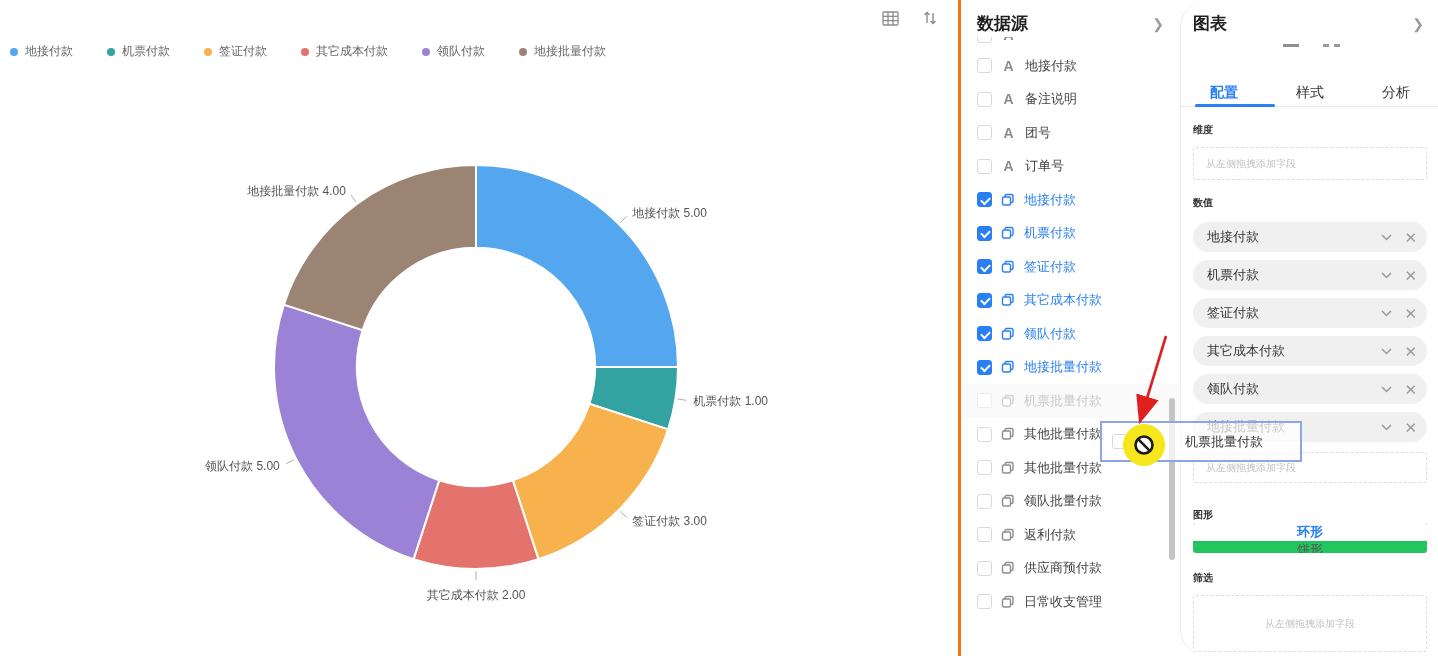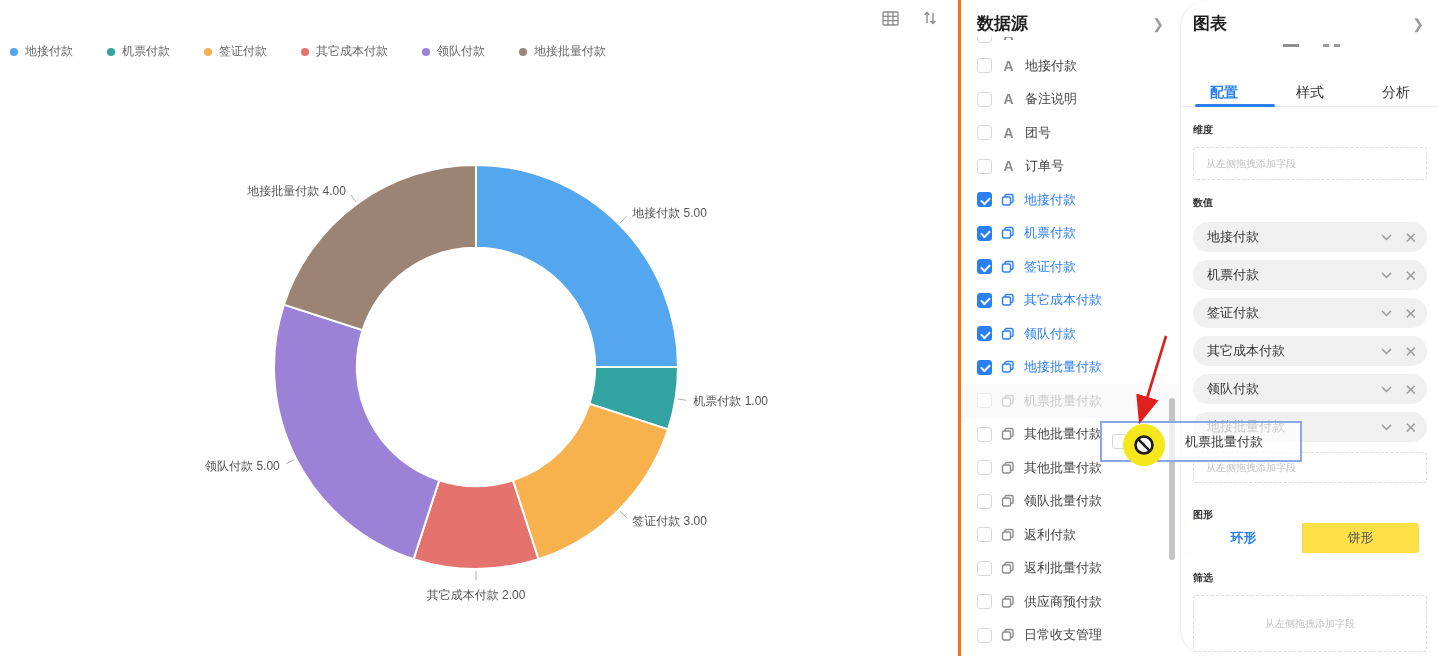--- a/index.html
+++ b/index.html
@@ -59,22 +59,22 @@
   .section-label { position:absolute; left:12px; font-size:10px; font-weight:700; color:#333;text-align:right; }
   .dash-box { position:absolute; left:12px; width:234px; border:1px dashed #dcdcdc; border-radius:3px;
     background:#fff; color:#c2c2c2; font-size:10px; display:flex; align-items:center; padding-left:12px; cursor:pointer; }
   .dash-box.center { justify-content:center; padding-left:0; }
   .pills { position:absolute; left:12px; top:222px; width:234px; display:flex; flex-direction:column; gap:8px; }
   .pill { height:30px; background:#f0f0f0; border-radius:16px; display:flex; align-items:center;
     padding:0 10px 0 14px; cursor:pointer; }
   .pill .pill-label { font-size:13px; color:#333; flex:1; }
   .pill .pill-caret { color:#9a9a9a; display:flex; margin-right:12px; cursor:pointer; }
   .pill .pill-x { color:#9a9a9a; font-size:15px; line-height:1; cursor:pointer; }
-  .segmented { position:absolute; left:4px; top:523px; width:234px; height:30px; background:#fde047;
-    border-radius:3px; display:flex; overflow:hidden; }
+  .segmented { position:absolute; left:12px; top:523px; width:234px; height:30px; background:#22c55e;
+    border-radius:3px; display:flex; overflow:hidden;flex-direction:column; }
   .seg { flex:1; display:flex; align-items:center; justify-content:center; font-size:13px; color:#555; cursor:pointer; }
   .seg.active { background:#fff; color:#2a7ff2; font-weight:700; box-shadow:0 0 3px rgba(0,0,0,0.08); }
 
   
   .drag-ghost { position:absolute; left:1100px; top:421px; width:202px; height:41px;
     border:2px solid #8aa6e9; background:rgba(255,255,255,0.72); display:flex; align-items:center;
     gap:9px; padding-left:10px; z-index:40; cursor:grabbing; }
   .drag-ghost .label { font-size:13px; color:#333; margin-left:26px; }
   .ghost-badge { position:absolute; left:1123px; top:424px; width:42px; height:42px; border-radius:50%;
     background:#f6e71d; z-index:45; display:flex; align-items:center; justify-content:center; }
@@ -300,30 +300,20 @@
           <span class="label">返利付款</span>
         </div>
         <div class="ds-row">
           <span class="cb"></span>
           <span class="field-icon">
             <svg width="14" height="14" viewBox="0 0 14 14">
               <rect x="4" y="1.5" width="8" height="8" rx="1.5" fill="none" stroke="currentColor" stroke-width="1.4"></rect>
               <rect x="1.5" y="4" width="8" height="8" rx="1.5" fill="#fff" stroke="currentColor" stroke-width="1.4"></rect>
             </svg>
           </span>
-          <span class="label">返利批量付款</span>
-        </div>
-        <div class="ds-row">
-          <span class="cb"></span>
-          <span class="field-icon">
-            <svg width="14" height="14" viewBox="0 0 14 14">
-              <rect x="4" y="1.5" width="8" height="8" rx="1.5" fill="none" stroke="currentColor" stroke-width="1.4"></rect>
-              <rect x="1.5" y="4" width="8" height="8" rx="1.5" fill="#fff" stroke="currentColor" stroke-width="1.4"></rect>
-            </svg>
-          </span>
           <span class="label">供应商预付款</span>
         </div>
         <div class="ds-row">
           <span class="cb"></span>
           <span class="field-icon">
             <svg width="14" height="14" viewBox="0 0 14 14">
               <rect x="4" y="1.5" width="8" height="8" rx="1.5" fill="none" stroke="currentColor" stroke-width="1.4"></rect>
               <rect x="1.5" y="4" width="8" height="8" rx="1.5" fill="#fff" stroke="currentColor" stroke-width="1.4"></rect>
             </svg>
           </span>

